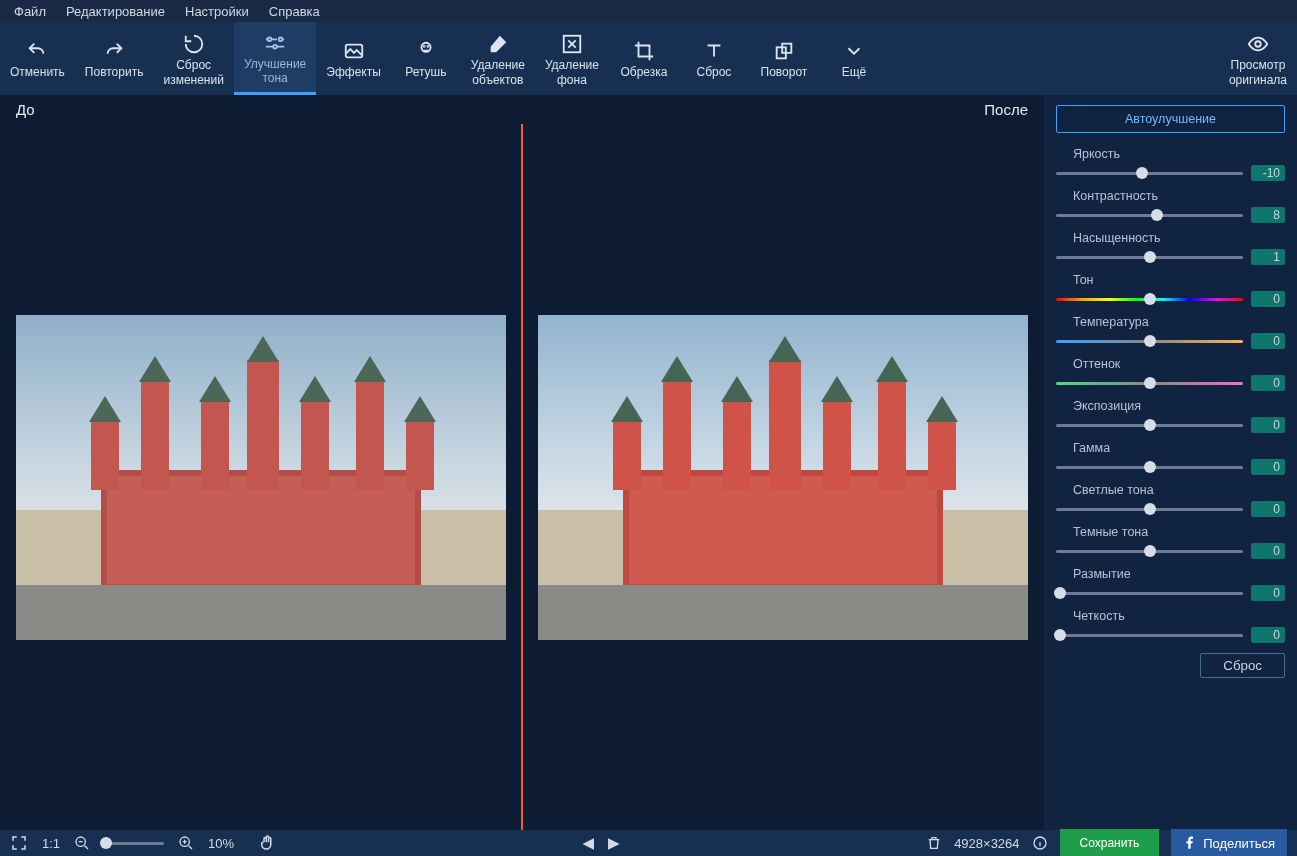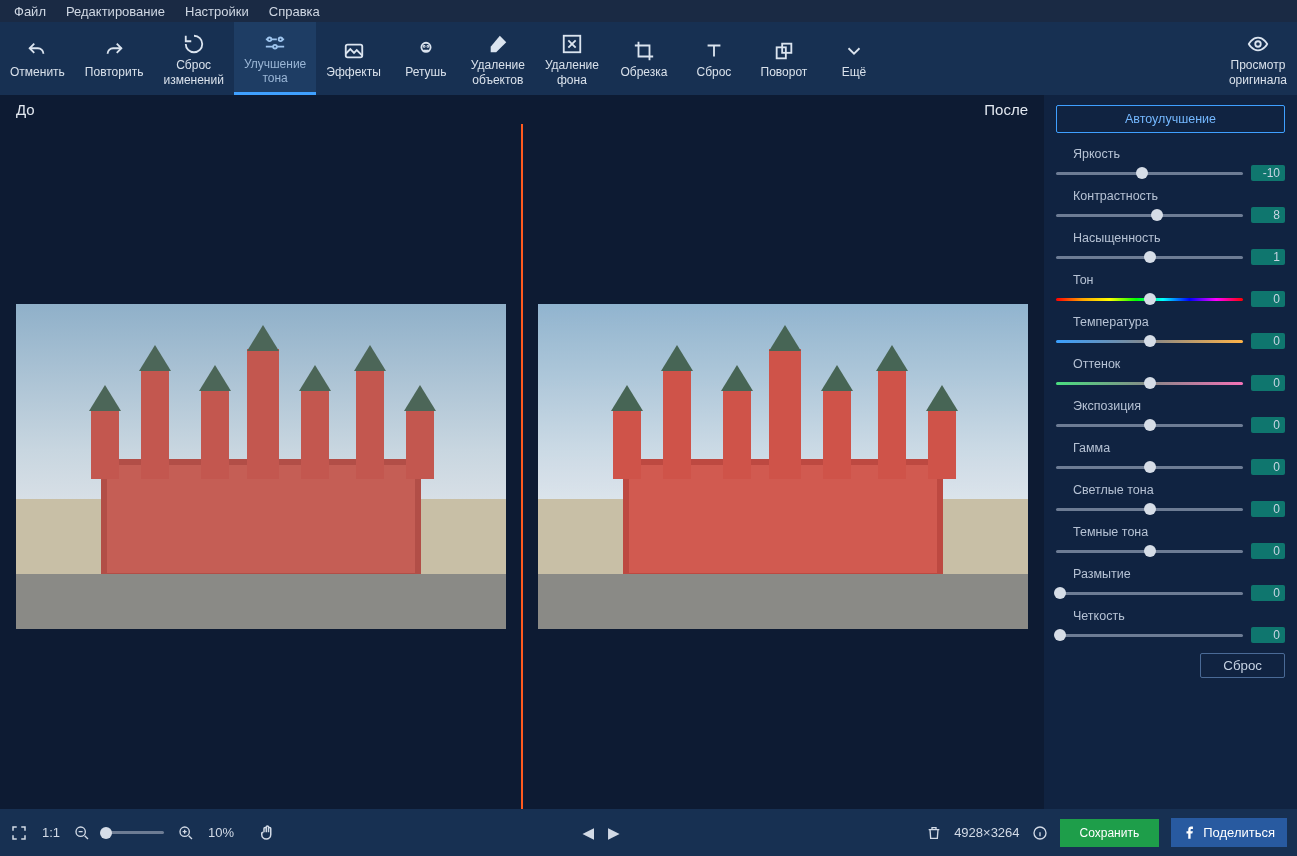--- a/index.html
+++ b/index.html
@@ -206,21 +206,21 @@
   .reset-btn {
     border:1px solid #4a6a96;
     color:#c6d2e2;
     background:transparent;
     padding:4px 22px;
     border-radius:2px;
     cursor:pointer;
   }
   
   .statusbar {
-    height: 47px;
+    height: 26px;
     background: #173052;
     display: flex;
     align-items: center;
     padding: 0 10px;
     gap: 14px;
     color:#d2dae6;
   }
   .statusbar .sb-left { display:flex; align-items:center; gap:14px; }
   .zoom-slider {
     width: 60px; height:3px; background:#6d7c94; position:relative; border-radius:2px;

